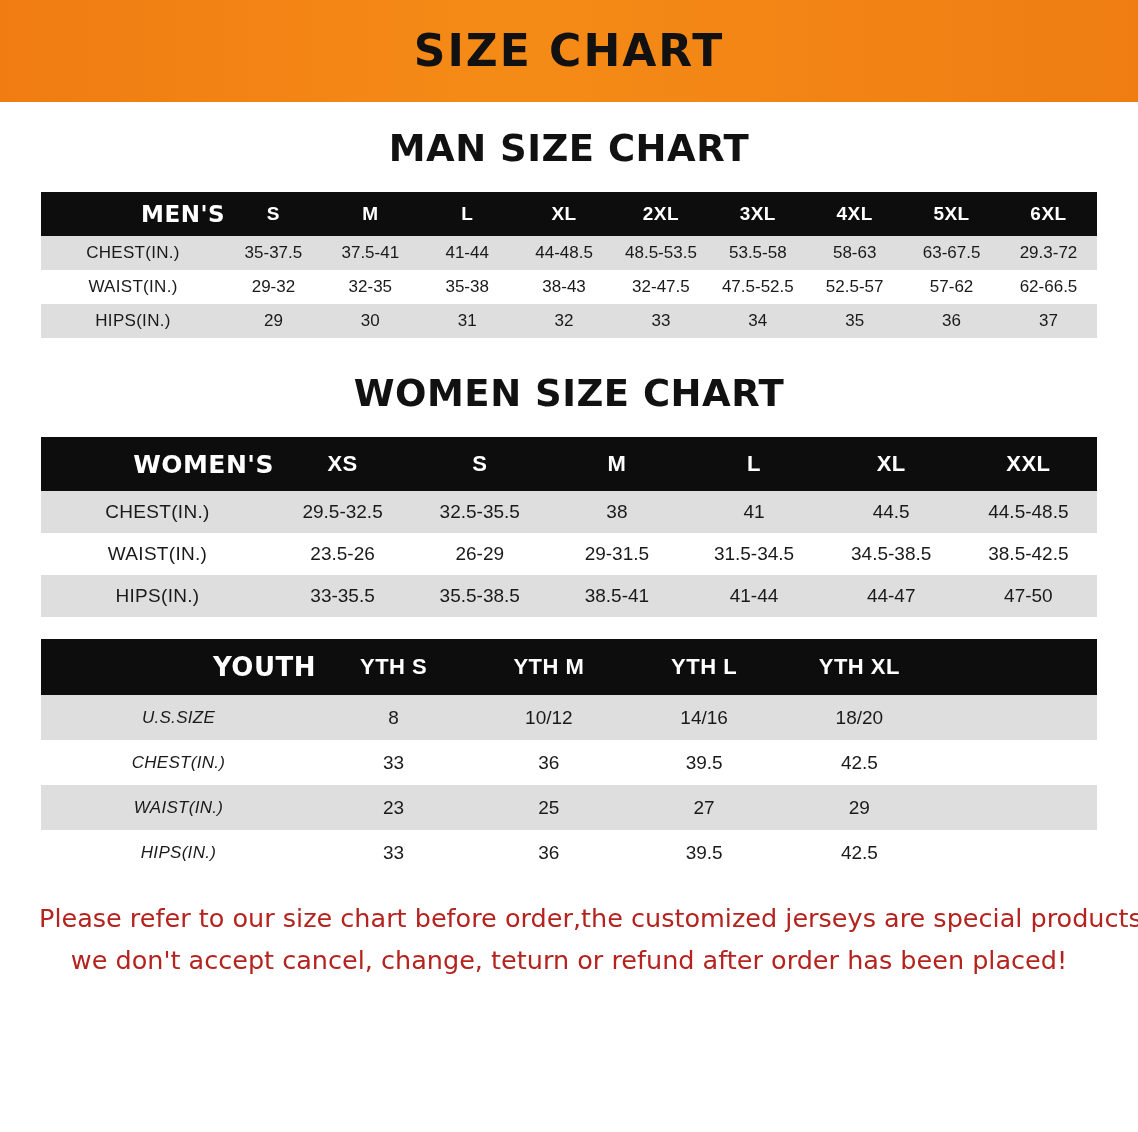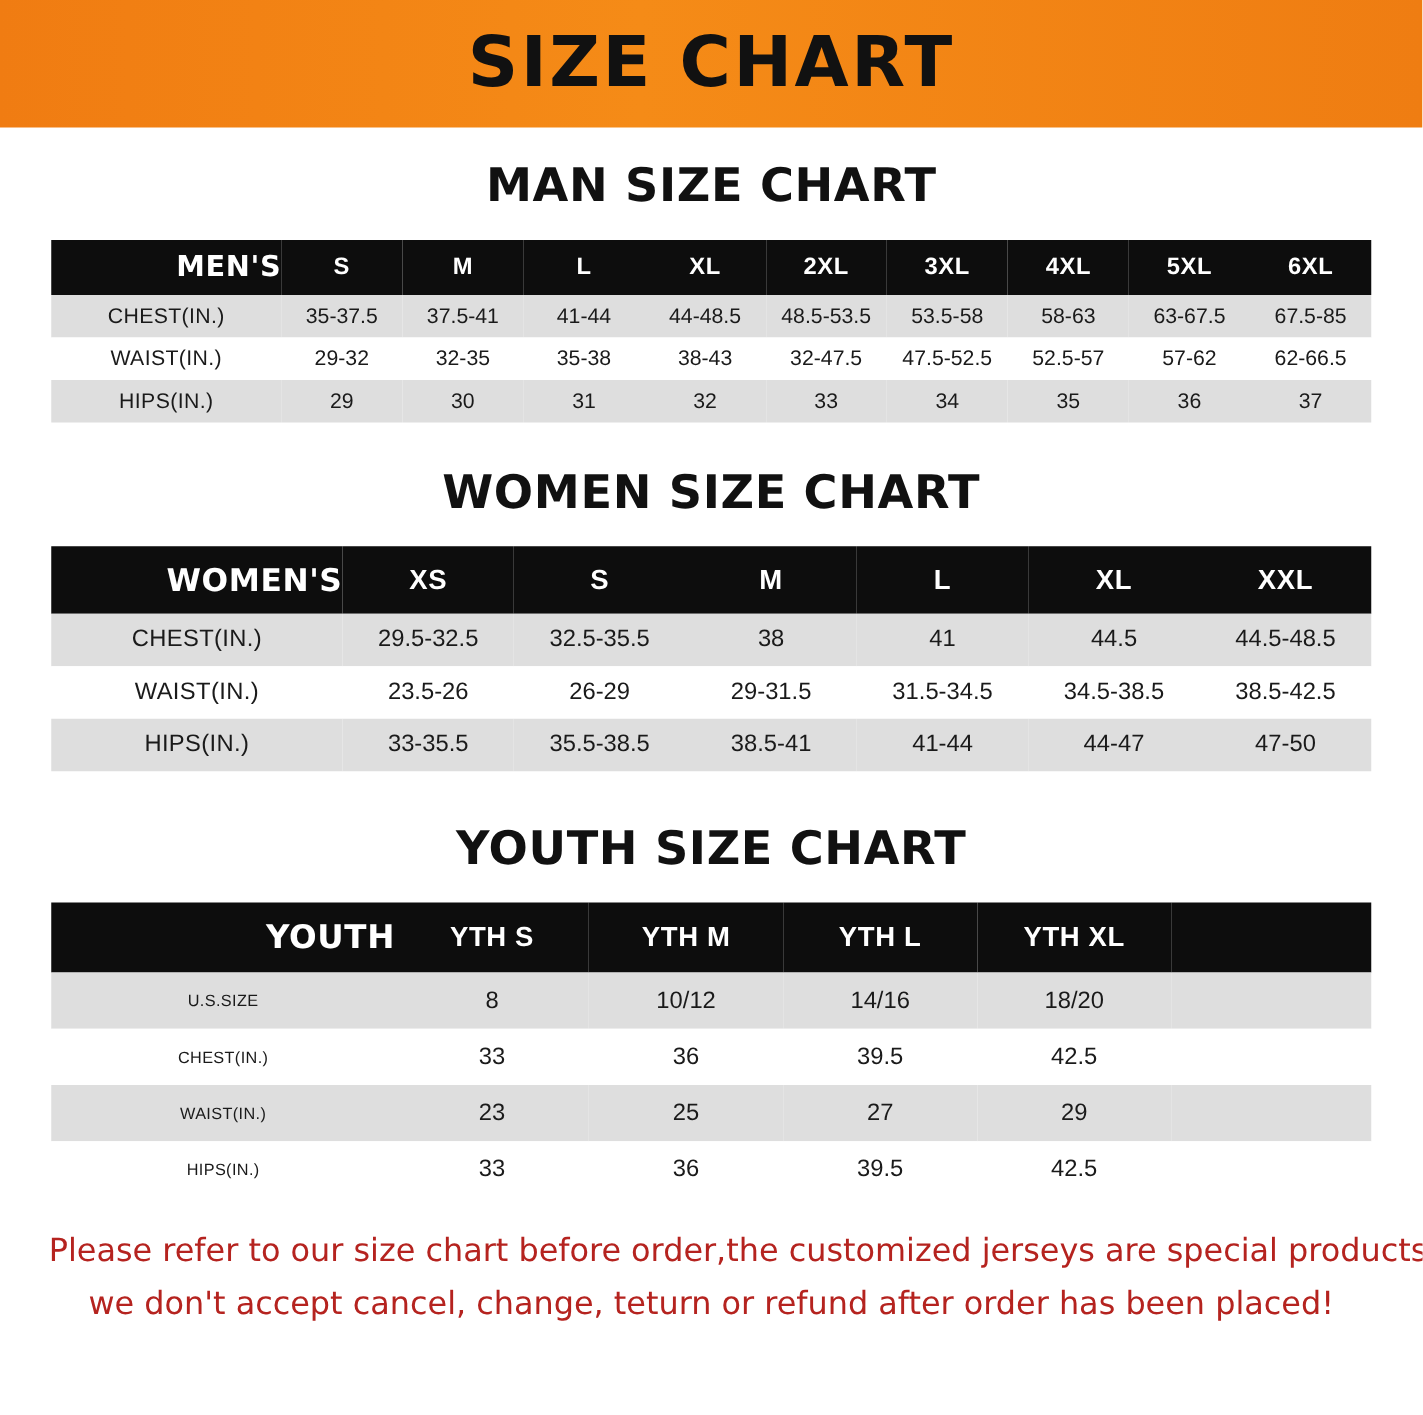--- a/index.html
+++ b/index.html
@@ -24,21 +24,21 @@
   .banner {
     height: 102px;
     background: linear-gradient(to right, #f07c12 0%, #f58b17 45%, #ef7d12 100%);
     display: flex;
     align-items: center;
     justify-content: center;
   }
   .banner-title {
     font-family: "DejaVu Sans", sans-serif;
     font-weight: bold;
-    font-size: 56px;
+    font-size: 44px;
     letter-spacing: 2px;
     color: #111111;
     line-height: 1;
   }
 
   
   .section-heading {
     text-align: center;
     font-family: "DejaVu Sans", sans-serif;
     font-weight: bold;
@@ -104,21 +104,21 @@
   #women-table thead th { height: 54px; font-size: 22px; }
   #women-table thead th.rowlabel { font-size: 25px; }
   #women-table tbody td { height: 42px; font-size: 19px; }
   #women-table tbody td.rowlabel { font-size: 19px; }
 
   
   #youth-table { margin-top: 22px; }
   #youth-table thead th { height: 56px; font-size: 22px; }
   #youth-table thead th.rowlabel { font-size: 26px; padding-left: 30px; }
   #youth-table tbody td { height: 45px; font-size: 19px; }
-  #youth-table tbody td.rowlabel { font-size: 13px; }
+  #youth-table tbody td.rowlabel { font-size: 17px; font-style: italic; }
 
   
   .footer-note {
     margin: 22px auto 0 auto;
     width: 1060px;
     text-align: center;
     color: #b5231f;
     font-family: "DejaVu Sans", sans-serif;
     font-size: 25.5px;
     line-height: 1.65;
@@ -155,21 +155,21 @@
         <tr class="shade-dark">
           <td class="rowlabel">CHEST(IN.)</td>
           <td>35-37.5</td>
           <td>37.5-41</td>
           <td>41-44</td>
           <td>44-48.5</td>
           <td>48.5-53.5</td>
           <td>53.5-58</td>
           <td>58-63</td>
           <td>63-67.5</td>
-          <td>67.5-85</td>
+          <td>29.3-72</td>
         </tr>
         <tr class="shade-white">
           <td class="rowlabel">WAIST(IN.)</td>
           <td>29-32</td>
           <td>32-35</td>
           <td>35-38</td>
           <td>38-43</td>
           <td>32-47.5</td>
           <td>47.5-52.5</td>
           <td>52.5-57</td>
@@ -231,21 +231,20 @@
           <td>35.5-38.5</td>
           <td>38.5-41</td>
           <td>41-44</td>
           <td>44-47</td>
           <td>47-50</td>
         </tr>
       </tbody>
     </table>
   </div>
 
-  <div class="section-heading" id="youth-heading">YOUTH SIZE CHART</div>
   <div class="table-wrap">
     <table class="size-table" id="youth-table">
       <thead>
         <tr>
           <th class="rowlabel" style="width:245px">YOUTH</th>
           <th>YTH S</th>
           <th>YTH M</th>
           <th>YTH L</th>
           <th>YTH XL</th>
           <th style="width:160px"></th>

